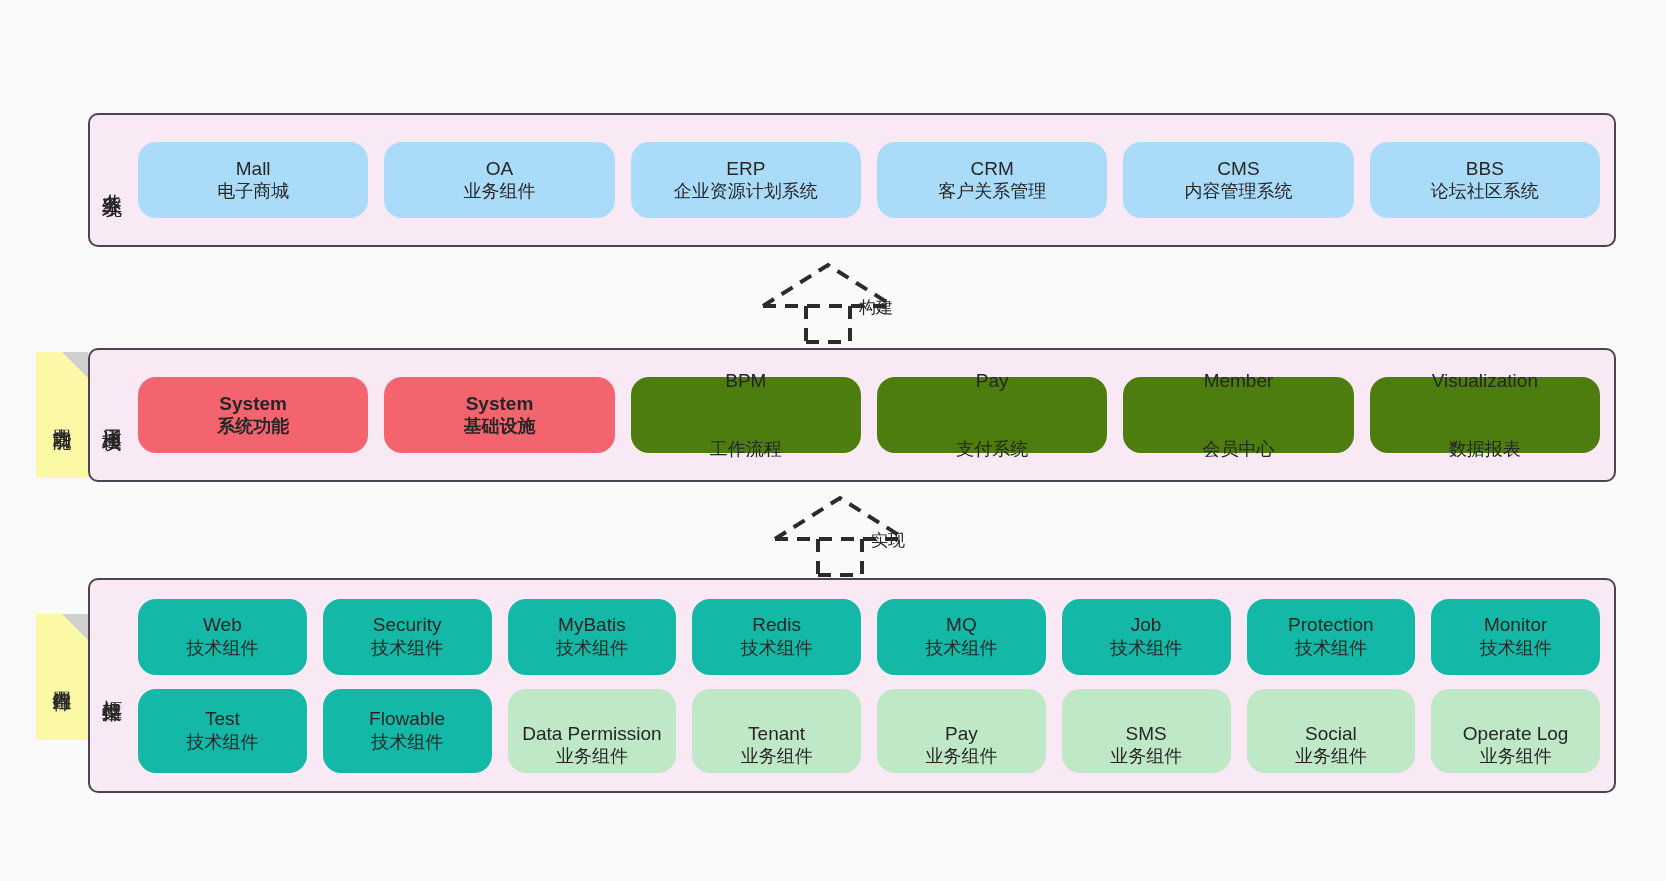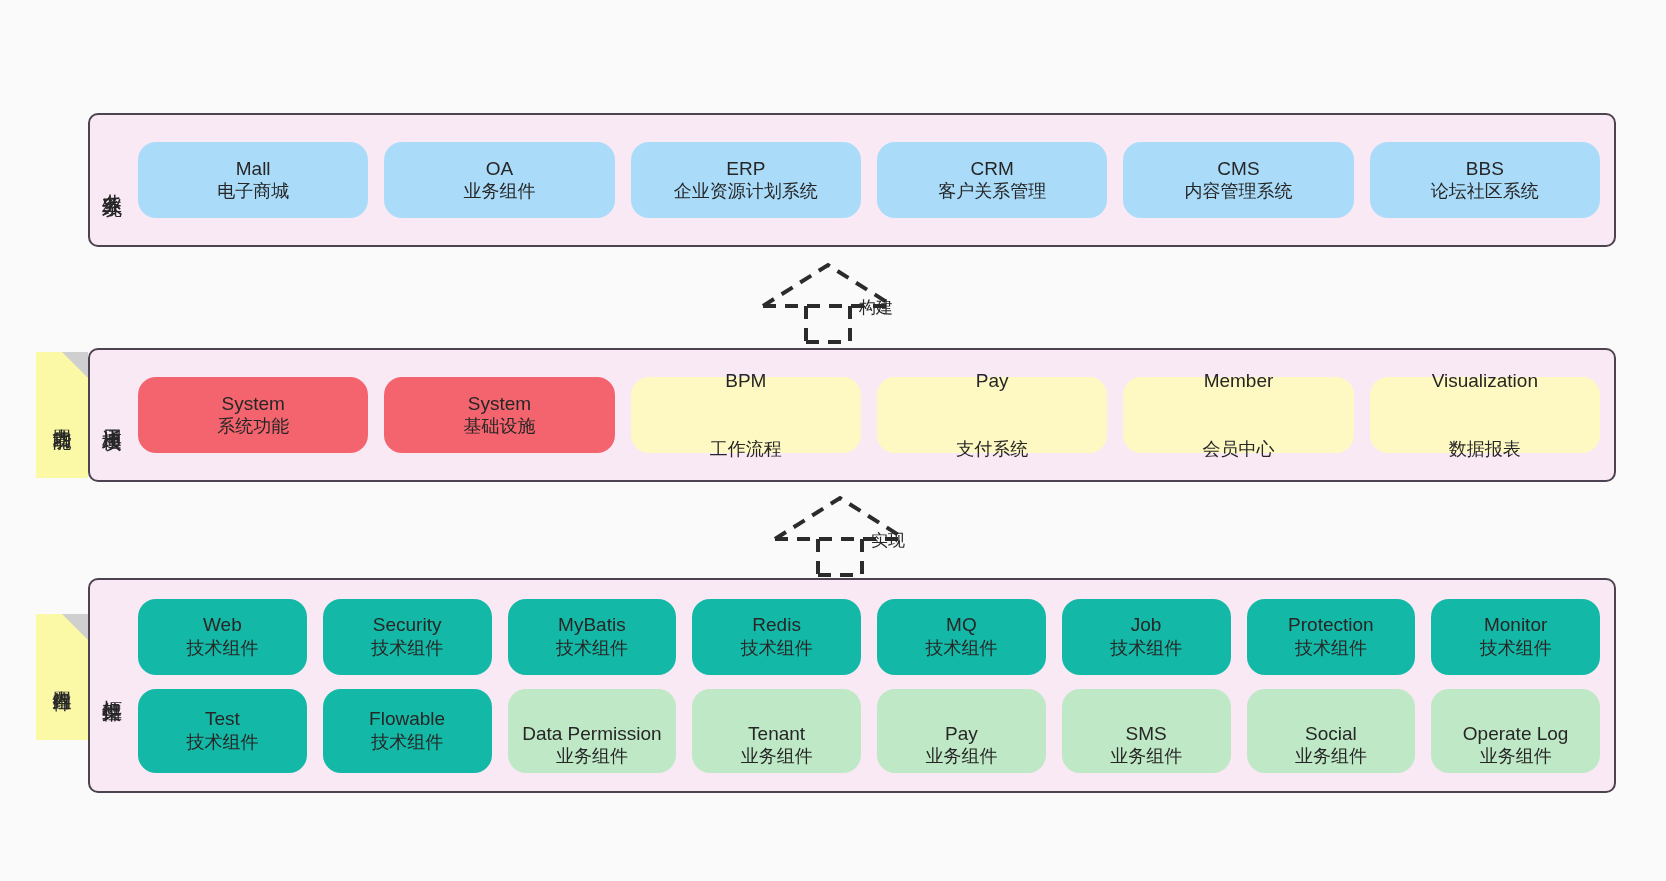--- a/index.html
+++ b/index.html
@@ -77,22 +77,22 @@
     font-size: 19px;
     line-height: 1.25;
   }
   .card .t2 {
     font-size: 18px;
     line-height: 1.28;
   }
 
   
   .c-blue      { background: #aadcfa; }
-  .c-red       { background: #f4646e; }
-  .c-pink      { background: #fef9c3; gap: 46px; }
+  .c-red       { background: #f4646e; font-weight: bold; }
+  .c-pink      { background: #4d7c0f; gap: 46px; }
   .c-green     { background: #14b8a6; }
   .c-greenlite { background: #bfe8c6; justify-content: flex-end; }
 
   
   .note {
     position: absolute;
     background: #fbf9a6;
     box-sizing: border-box;
     display: flex;
     align-items: center;

